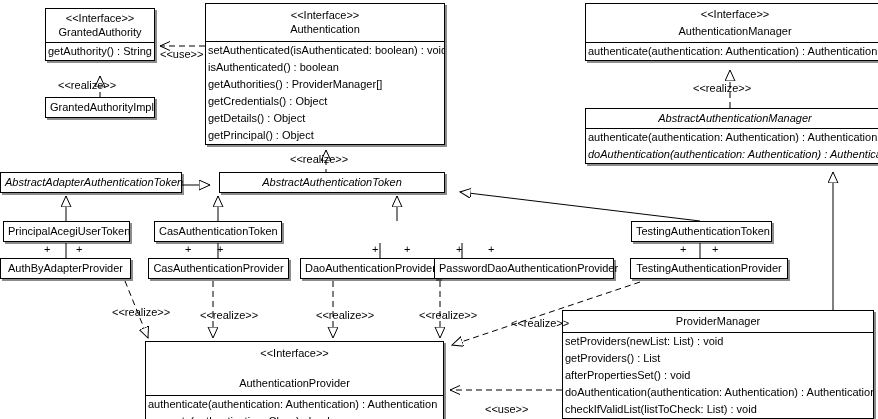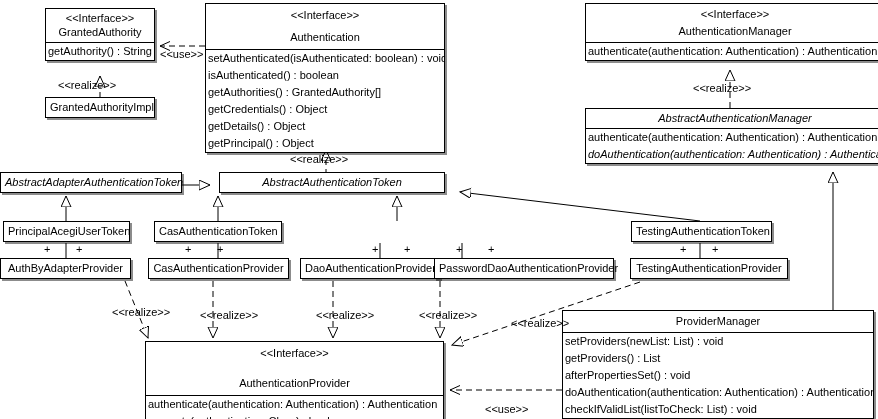--- a/index.html
+++ b/index.html
@@ -198,27 +198,27 @@
 
   <div class="uml-box simple-box" style="left:45px; top:97px; width:110px;">
     <div class="uml-head">
       <span class="cls-name">GrantedAuthorityImpl</span>
     </div>
   </div>
 
   <div class="uml-box" style="left:205px; top:3px; width:240px;">
     <div class="uml-head" style="padding-top:4px; padding-bottom:5px;">
       <span class="stereo">&lt;&lt;Interface&gt;&gt;</span>
-      <span class="cls-name" style="margin-top:8px;">Authentication</span>
+      <span class="cls-name" style="margin-top:0;">Authentication</span>
     </div>
     <div class="uml-sep"></div>
     <div class="uml-members">
       <div class="member">setAuthenticated(isAuthenticated: boolean) : void</div>
       <div class="member">isAuthenticated() : boolean</div>
-      <div class="member">getAuthorities() : GrantedAuthority[]</div>
+      <div class="member">getAuthorities() : ProviderManager[]</div>
       <div class="member">getCredentials() : Object</div>
       <div class="member">getDetails() : Object</div>
       <div class="member">getPrincipal() : Object</div>
     </div>
   </div>
 
   <div class="uml-box" style="left:585px; top:3px; width:300px;">
     <div class="uml-head" style="padding-top:3px; padding-bottom:4px;">
       <span class="stereo">&lt;&lt;Interface&gt;&gt;</span>
       <span class="cls-name" style="margin-top:3px;">AuthenticationManager</span>

